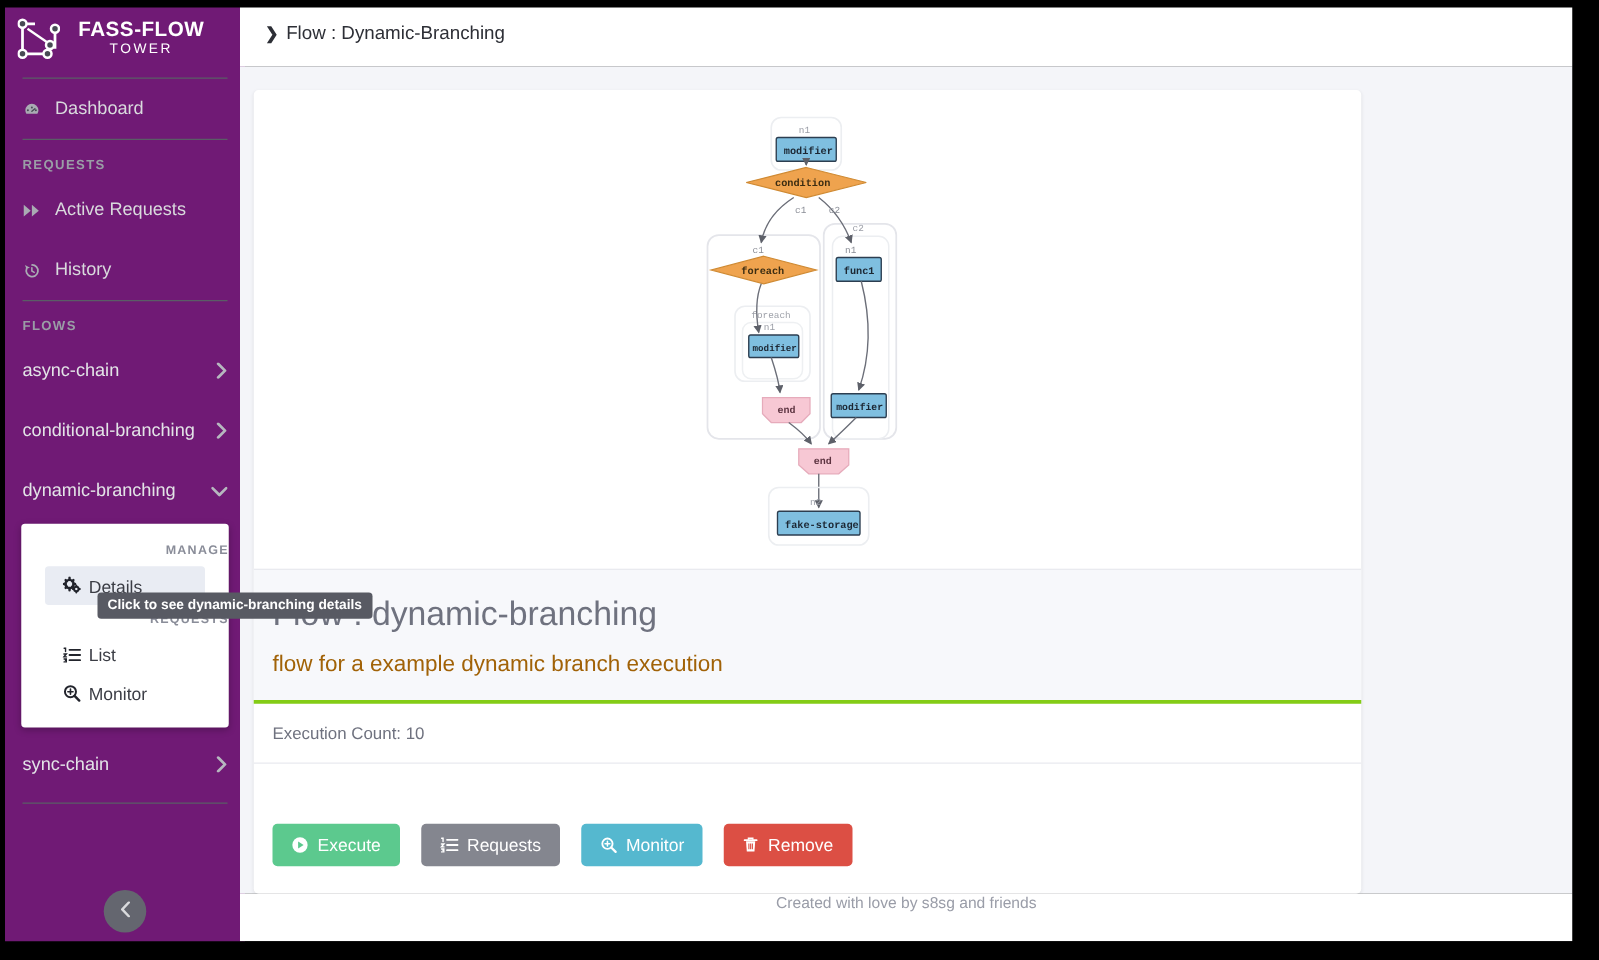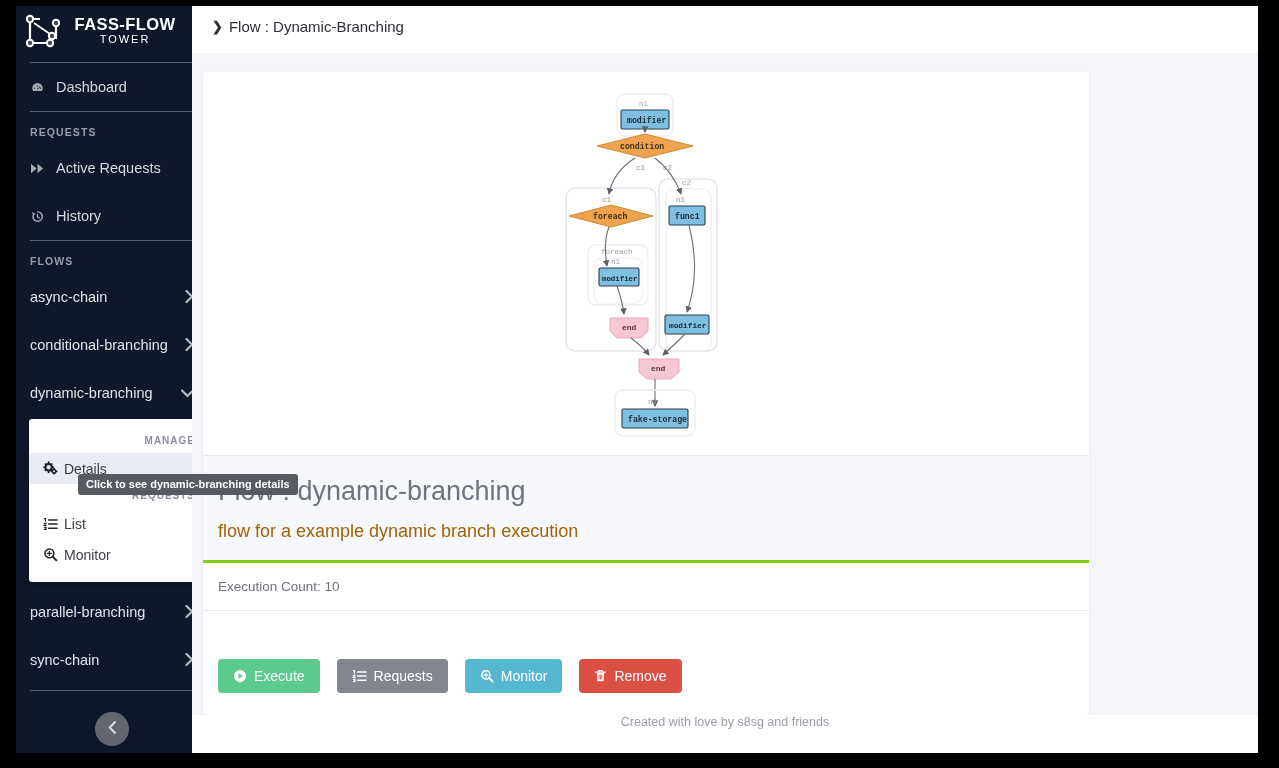--- a/index.html
+++ b/index.html
@@ -12,23 +12,23 @@
   }
   #app {
     position: relative;
     width: 1279px; height: 768px;
     background: #000;
   }
 
   
   .sidebar {
     position: absolute;
-    left: 16px; top: 0;
+    left: 4px; top: 0;
     width: 192px; height: 768px;
-    background: #0f172a;
+    background: #701a75;
     color: #d7d8dc;
   }
   .sidebar-brand {
     display: flex;
     align-items: center;
     height: 62px;
     padding: 0 12px 0 10px;
   }
   .brand-logo {
     width: 34px; height: 34px;
@@ -110,21 +110,21 @@
     font-size: 10px;
     font-weight: bold;
     letter-spacing: 1px;
     color: #8a8d99;
     padding: 6px 0 7px 21px;
   }
   .sub-item {
     display: flex;
     align-items: center;
     height: 31px;
-    margin: 0 0;
+    margin: 0 19px;
     padding-left: 14px;
     font-size: 14px;
     color: #3b3d45;
     border-radius: 3px;
     cursor: pointer;
   }
   .sub-item.active { background: #e9ecf3; }
   .sub-item .si-icon {
     width: 21px; flex: 0 0 21px;
     display: flex; align-items: center;
@@ -405,28 +405,20 @@
           <svg width="15" height="15" viewBox="0 0 16 16">
             <circle cx="6.8" cy="6.8" r="4.7" fill="none" stroke="#22242c" stroke-width="1.7"></circle>
             <path d="M10.3 10.3 L14.3 14.3" stroke="#22242c" stroke-width="2.1" stroke-linecap="round"></path>
             <path d="M6.8 4.6v4.4M4.6 6.8h4.4" stroke="#22242c" stroke-width="1.4" stroke-linecap="round"></path>
           </svg>
         </span>
         <span>Monitor</span>
       </div>
     </div>
 
-    <div class="flow-item">
-      <span>parallel-branching</span>
-      <span class="chev">
-        <svg width="9" height="13" viewBox="0 0 9 13">
-            <path d="M1.5 1 L7 6.5 L1.5 12" fill="none" stroke="#b6b8bf" stroke-width="2.2" stroke-linecap="round" stroke-linejoin="round"></path>
-          </svg>
-      </span>
-    </div>
 
     <div class="flow-item">
       <span>sync-chain</span>
       <span class="chev">
         <svg width="9" height="13" viewBox="0 0 9 13">
             <path d="M1.5 1 L7 6.5 L1.5 12" fill="none" stroke="#b6b8bf" stroke-width="2.2" stroke-linecap="round" stroke-linejoin="round"></path>
           </svg>
       </span>
     </div>
 

